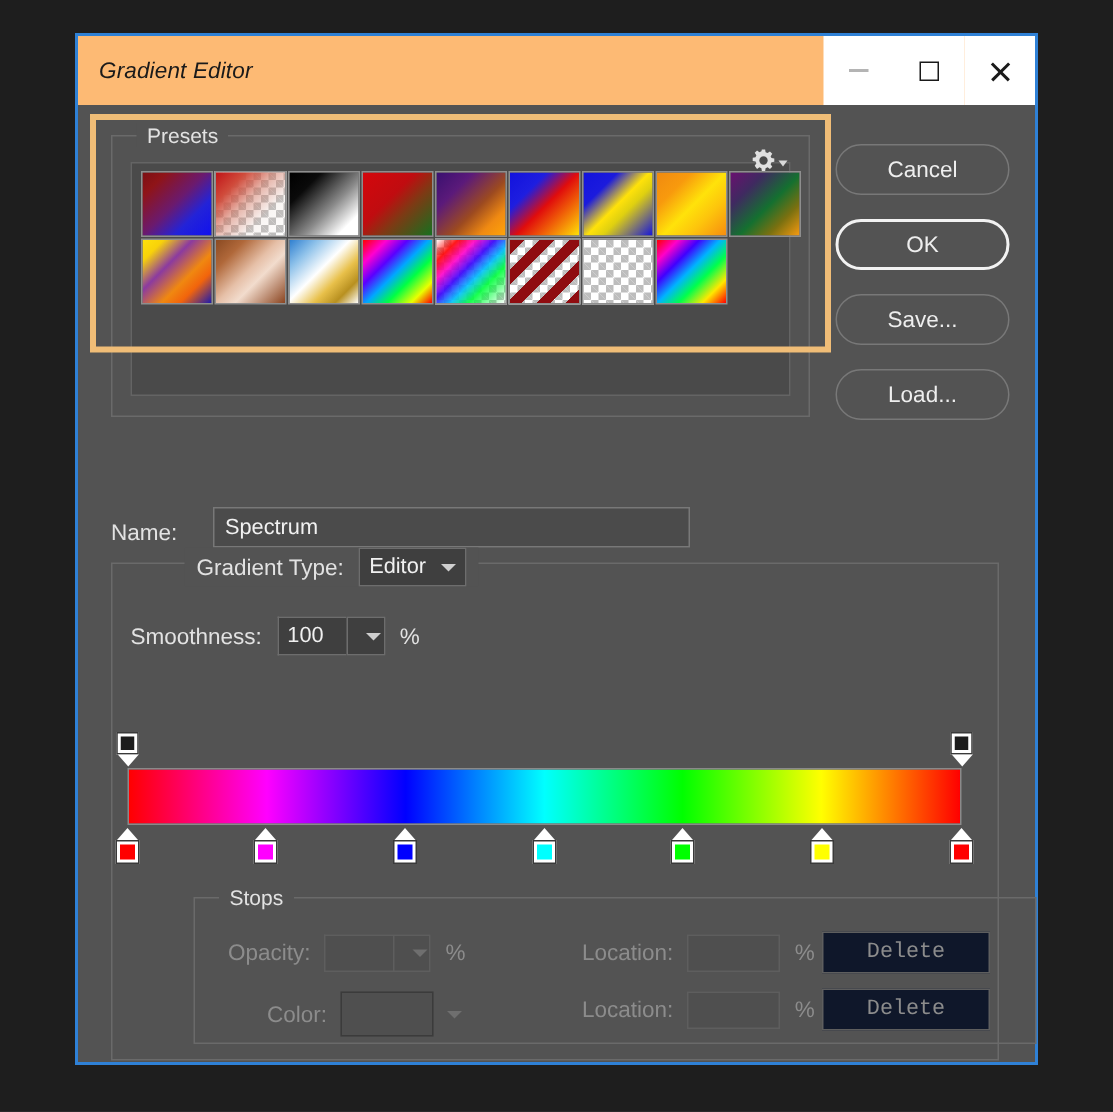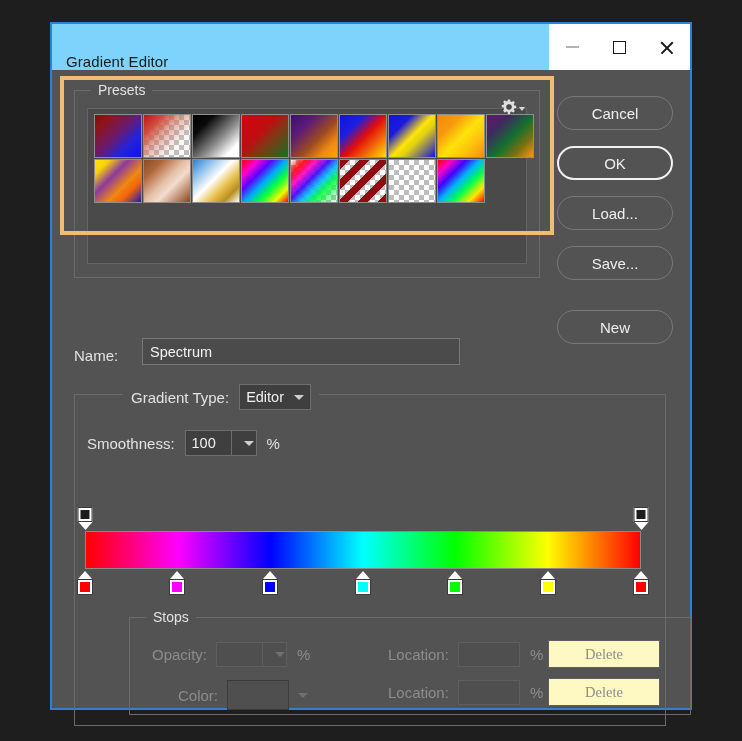--- a/index.html
+++ b/index.html
@@ -16,23 +16,24 @@
     left: 50px; top: 22px;
     width: 642px; height: 688px;
     border: 2px solid #2f81d6;
     background: #535353;
     display: flex; flex-direction: column;
   }
 
   
   #titlebar {
     height: 46px;
-    background: #7dd3fc;
-    display: flex; align-items: flex-end;
+    background: #fdba74;
+    display: flex; align-items: center;
     flex: none;
+    font-style: italic;
   }
   #title-text {
     font-size: 15px; color: #1a1a1a;
     padding-left: 14px; letter-spacing: .1px;
   }
   #win-controls { margin-left: auto; display: flex; height: 100%; }
   .win-btn {
     width: 47px; height: 100%;
     display: flex; align-items: center; justify-content: center;
     background: #ffffff; border: none; cursor: default;
@@ -125,21 +126,21 @@
     border: 1px solid #787878;
     color: #eeeeee; font-size: 15px;
     font-family: "Liberation Sans", sans-serif;
     display: flex; align-items: center; justify-content: center;
     margin-bottom: 16px; cursor: default;
   }
   .dlg-btn.primary { border: 2px solid #f2f2f2; }
   .dlg-btn.spaced { margin-top: 30px; }
 
   
-  #settings-group { left: 22px; top: 324px; width: 592px; height: 332px; }
+  #settings-group { left: 22px; top: 305px; width: 592px; height: 332px; }
 
   .row { position: absolute; display: flex; align-items: center; }
   .lbl { font-size: 15px; color: #e2e2e2; text-align: right; }
 
   #gtype-row { left: 48px; top: -11px; background: #535353; padding: 0 8px; }
   #gtype-row .lbl { margin-right: 10px; }
 
   .select {
     height: 26px; background: #3f3f3f; border: 1px solid #6d6d6d;
     display: flex; align-items: center; color: #f0f0f0; font-size: 14.5px;
@@ -232,24 +233,24 @@
   }
   #color-swatch {
     width: 62px; height: 30px; background: #4f4f4f; border: 1px solid #3b3b3b;
   }
   .color-chev {
     width: 0; height: 0; margin-left: 9px;
     border-left: 5px solid transparent; border-right: 5px solid transparent;
     border-top: 5px solid #6f6f6f;
   }
   .del-btn {
-    width: 112px; height: 28px; background: #fef9c3;
+    width: 112px; height: 28px; background: #0f172a;
     border: 1px solid #5e5e5e; color: #8c8c8c; font-size: 14.5px;
     display: flex; align-items: center; justify-content: center;
-    font-family: Liberation Serif, serif; cursor: default;
+    font-family: Liberation Mono, monospace; cursor: default;
   }
 </style>
 </head>
 <body>
 
 <div id="dialog">
 
   <div id="titlebar">
     <div id="title-text">Gradient Editor</div>
     <div id="win-controls">
@@ -315,27 +316,24 @@
     <input id="name-input" type="text" value="Spectrum" style="">
 
     <div id="buttons">
         <div class="dlg-btn">
           <span>Cancel</span>
         </div>
         <div class="dlg-btn primary">
           <span>OK</span>
         </div>
         <div class="dlg-btn">
+          <span>Save...</span>
+        </div>
+        <div class="dlg-btn">
           <span>Load...</span>
-        </div>
-        <div class="dlg-btn">
-          <span>Save...</span>
-        </div>
-        <div class="dlg-btn spaced">
-          <span>New</span>
         </div>
       </div>
 
     <div class="group" id="settings-group">
 
       <div class="row" id="gtype-row">
         <span class="lbl">Gradient Type:</span>
         <span class="select">
           <span class="val">Editor</span>
           <span class="chev"></span>

